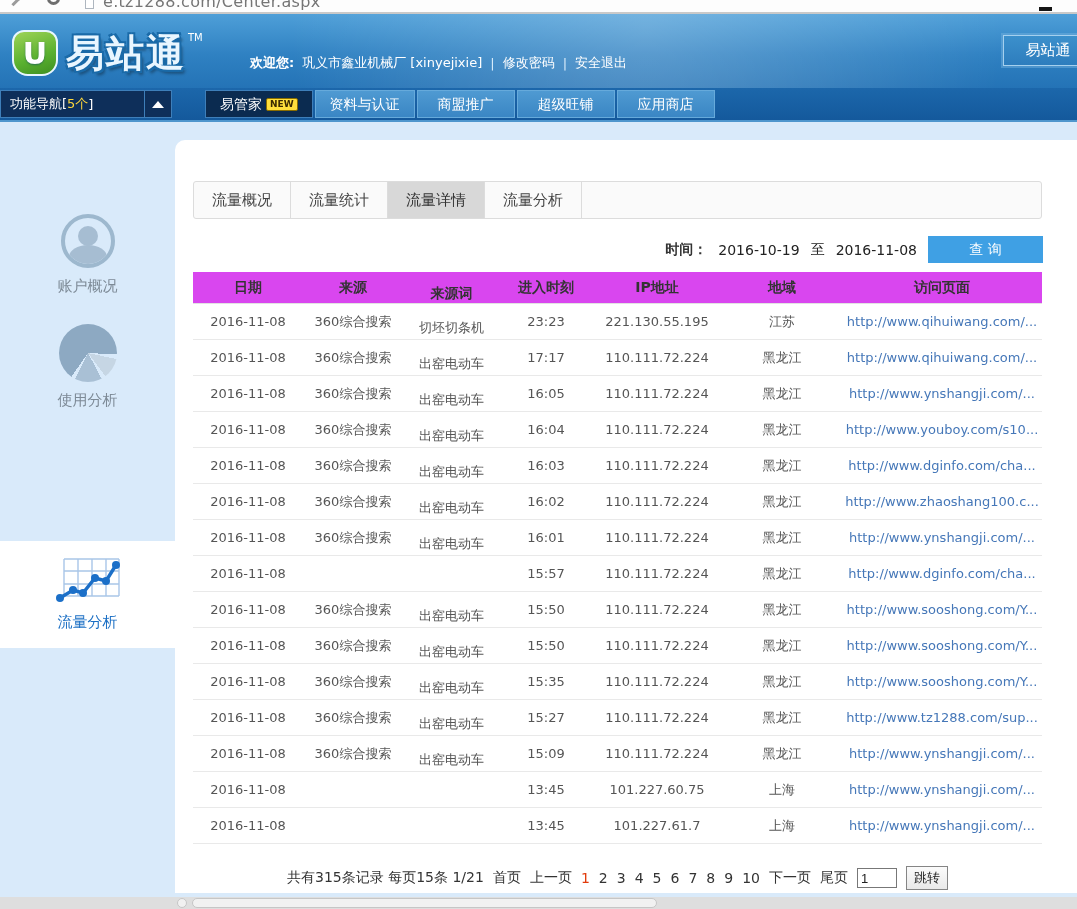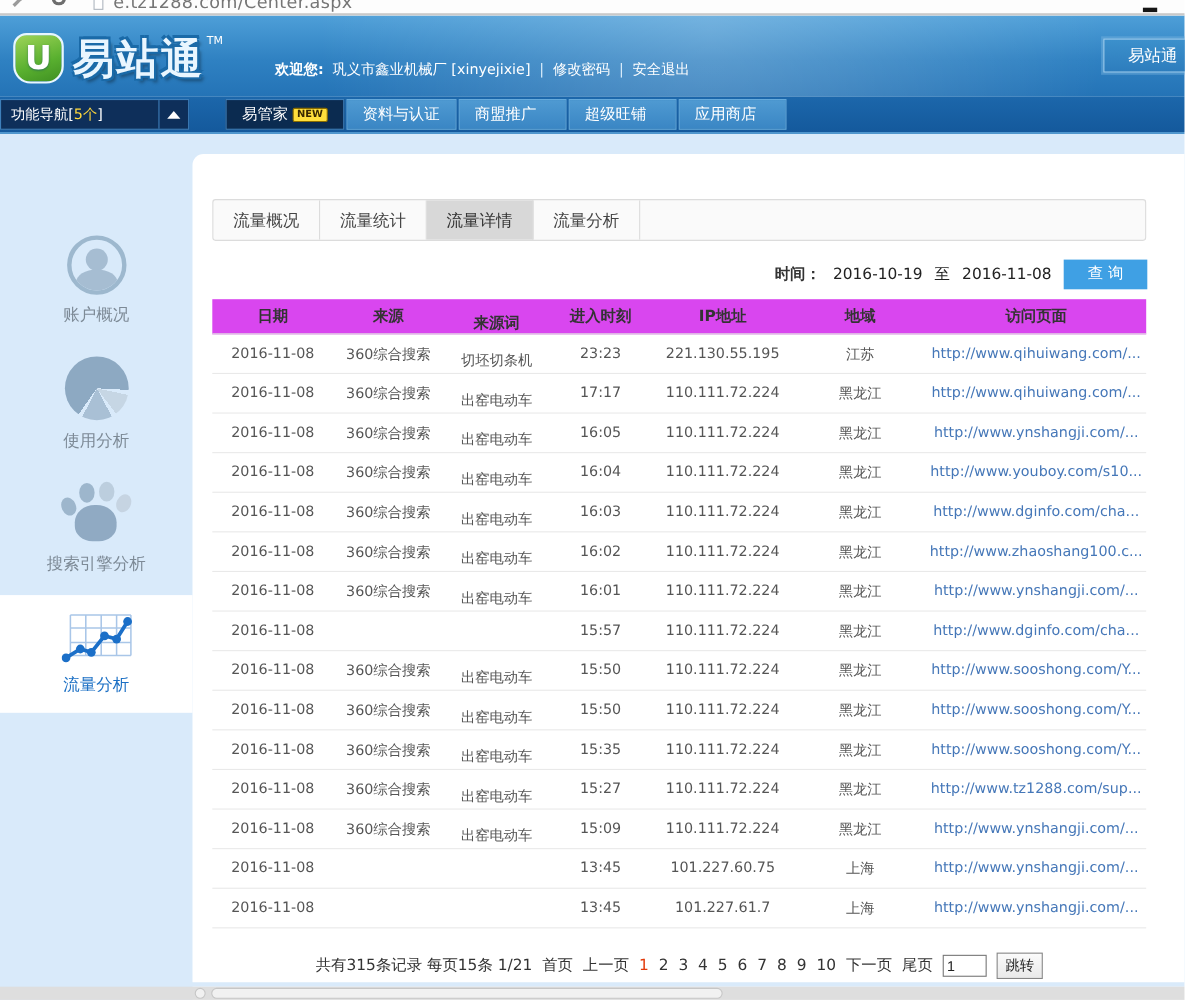--- a/index.html
+++ b/index.html
@@ -48,21 +48,21 @@
              border:1px solid #3e7fba; display:flex; align-items:center; color:#fff;
              font-size:13px; padding-left:9px; cursor:pointer; }
   .func-dd .count { color:#ffd83c; }
   .dd-arrow-box { margin-left:auto; width:27px; height:100%; border-left:1px solid #3e7fba;
                   display:flex; align-items:center; justify-content:center; }
   .tri-up { width:0; height:0; border-left:6px solid transparent; border-right:6px solid transparent;
             border-bottom:7px solid #fff; }
   .nav-items { position:absolute; left:205px; top:2px; height:28px; display:flex; gap:2px; }
   .nav-item { min-width:98px; padding:0 14px; line-height:26px; text-align:center; color:#fff;
               font-size:14px; background:linear-gradient(#4f9ad2,#3a86c4); border:1px solid #66aadb;
-              cursor:pointer; display:flex; align-items:center; justify-content:space-between; gap:4px; }
+              cursor:pointer; display:flex; align-items:center; justify-content:center; gap:4px; }
   .nav-item.active { background:#0b2b50; border-color:#3e7fba; }
   .badge-new { background:#ffdf3c; color:#3a2a00; font-size:9px; font-weight:bold;
                padding:1px 3px; border-radius:2px; border:1px solid #8a6d00; line-height:1; }
 
   
   .page { position:absolute; top:122px; left:0; right:0; bottom:12px; background:#d9eafa; }
 
   
   .sidebar { position:absolute; left:0; top:0; width:175px; height:100%; background:#d9eafa;margin-top:44px; }
   .side-item { position:absolute; left:0; width:100%; display:flex; flex-direction:column;
@@ -96,21 +96,21 @@
   .tabs { position:absolute; left:18px; top:41px; width:849px; height:38px; background:#fafafa;
           border:1px solid #dcdcdc; border-radius:3px; display:flex; overflow:hidden; }
   .tab { width:97px; text-align:center; line-height:36px; font-size:15px; color:#444;
          border-right:1px solid #dcdcdc; cursor:pointer; }
   .tab.active { background:#d8d8d8; color:#333; }
 
   .filter { position:absolute; top:96px; right:34px; height:27px; display:flex; align-items:center;
             gap:11px; font-size:14px; color:#222;justify-content:flex-end; }
   .filter .flabel { font-weight:bold; color:#333; }
   .date-field { cursor:pointer; }
-  .query-btn { width:76px; height:27px; background:#3fa0e4; color:#fff; font-size:14px;
+  .query-btn { width:115px; height:27px; background:#3fa0e4; color:#fff; font-size:14px;
                text-align:center; line-height:27px; cursor:pointer; }
 
   .table { position:absolute; left:18px; top:132px; width:849px; }
   .trow { display:flex; align-items:center; height:36px; border-bottom:1px solid #e9e9e9;
           font-size:13px; color:#555; }
   .trow.head { height:32px; background:#d946ef; font-size:14px; font-weight:bold; color:#333;
                border-bottom:1px solid #e2e2e2; }
   .tcell { text-align:center; overflow:hidden; white-space:nowrap; }
   .c0 { width:110px; } .c1 { width:100px; } .c2 { width:97px;margin-top:12px; } .c3 { width:92px; }
   .c4 { width:130px; } .c5 { width:120px; } .c6 { flex:1; }
@@ -196,30 +196,20 @@
     <div class="side-item" style="top:48px;">
       <div class="icon-user">
           <div class="head"></div>
           <div class="shoulders"></div>
         </div>
       <div class="lbl">账户概况</div>
     </div>
     <div class="side-item" style="top:158px;">
       <div class="icon-pie"></div>
       <div class="lbl">使用分析</div>
-    </div>
-    <div class="side-item" style="top:272px;">
-      <div class="icon-paw">
-        <i class="t1"></i>
-          <i class="t2"></i>
-          <i class="t3"></i>
-          <i class="t4"></i>
-          <i class="pad"></i>
-      </div>
-      <div class="lbl">搜索引擎分析</div>
     </div>
     <div class="side-item active" style="top:375px; height:107px;">
       <svg width="64" height="46" viewBox="0 0 64 46">
         <g stroke="#a9c6e8" stroke-width="1.4">
           <path d="M8 1 H63 M8 1 V38 M8 38 H63 M63 1 V38 M22 1 V38 M36 1 V38 M50 1 V38 M8 13 H63 M8 26 H63" fill="none"></path>
         </g>
         <polyline points="4,40 17,32 27,35 39,20 50,23 60,7" fill="none" stroke="#1b6fc8" stroke-width="3.4"></polyline>
         <g fill="#1b6fc8">
           <circle cx="4" cy="40" r="4"></circle>
             <circle cx="17" cy="32" r="4"></circle>

